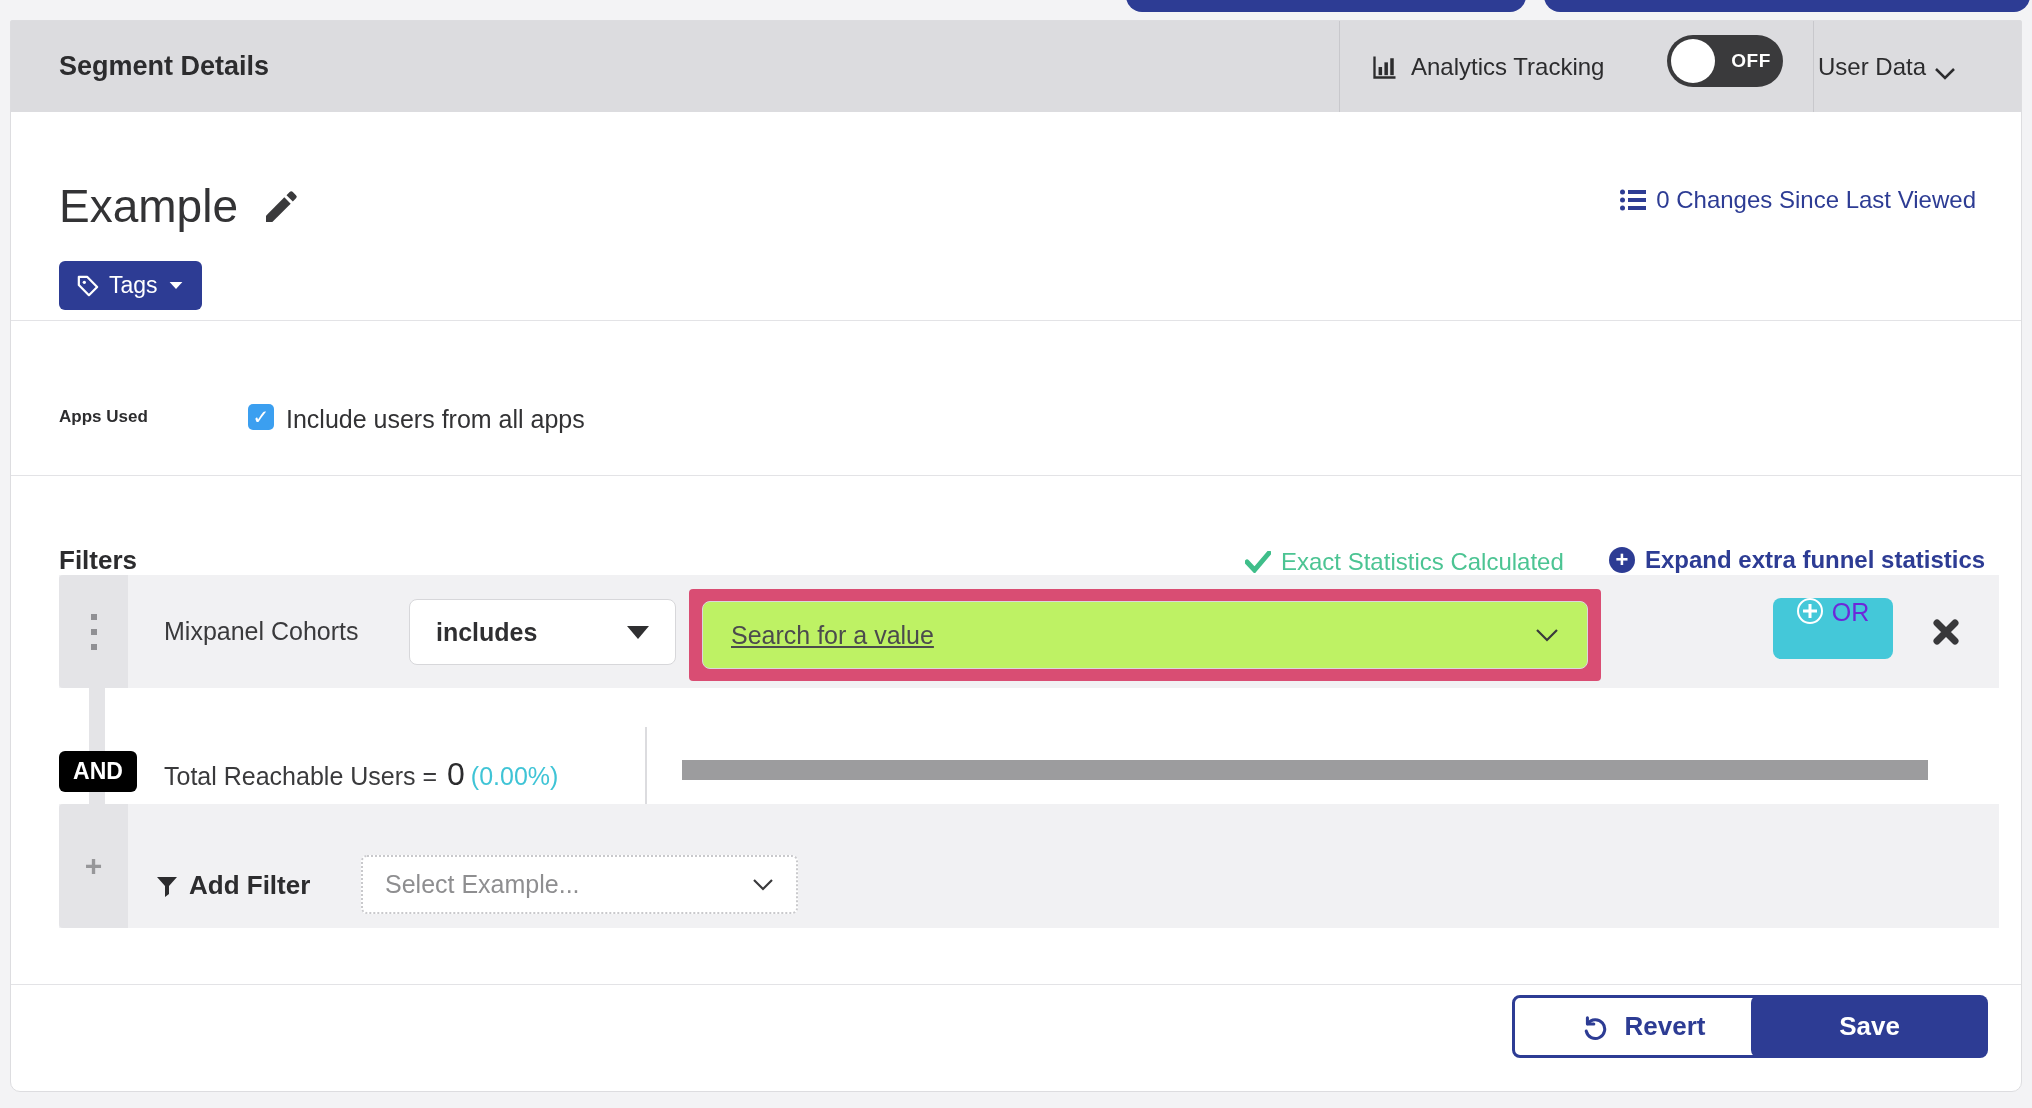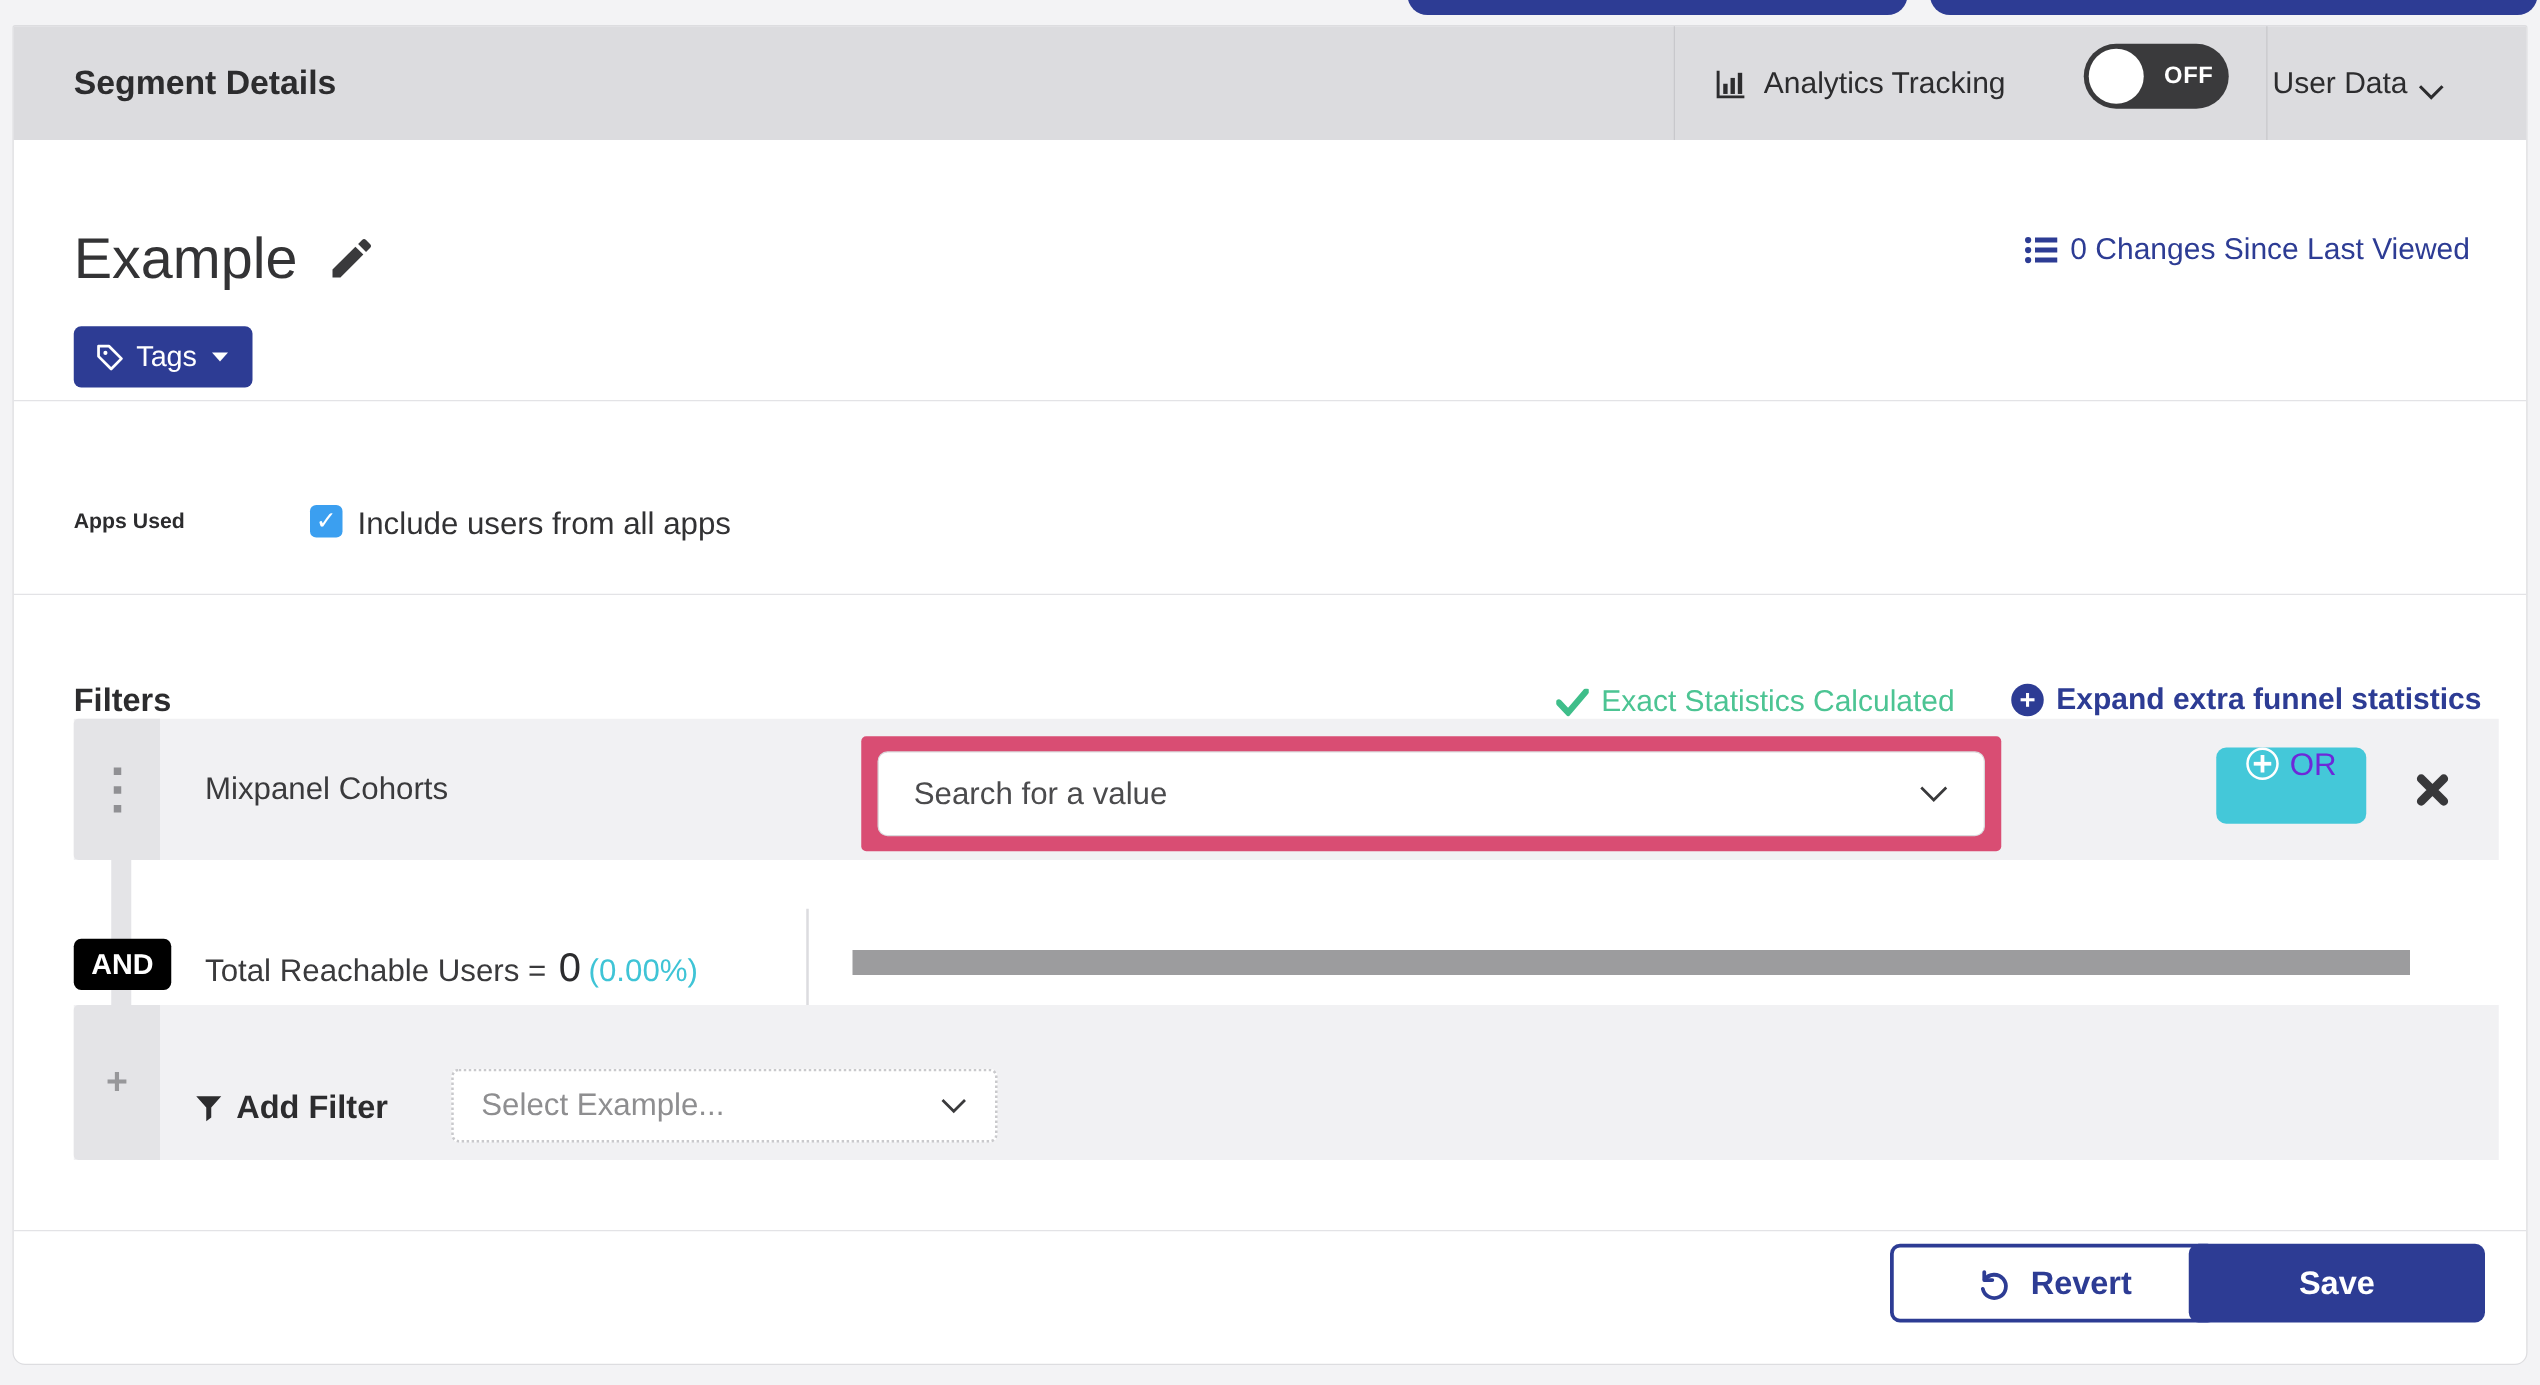--- a/index.html
+++ b/index.html
@@ -59,22 +59,22 @@
   .handle-col { position:absolute; left:0; top:0; width:69px; height:100%; background:#e4e4e7; border-radius:4px 0 0 4px;
                 display:flex; flex-direction:column; align-items:center; justify-content:center; gap:9px; cursor:grab; }
   .dot { width:6px; height:6px; background:#909094; }
   .connector { position:absolute; left:78px; top:667px; width:16px; height:136px; background:#e4e4e7; }
   .cond-name { position:absolute; left:105px; top:42px; font-size:25px; color:#3a3a3c; }
   .op-select { position:absolute; left:350px; top:24px; width:267px; height:66px; background:#fff; border:1px solid #d7d7da;
                border-radius:8px; display:flex; align-items:center; font-size:25px; font-weight:bold; color:#2f2f31;
                padding:0 26px; cursor:pointer; }
   .op-select .caret-solid { margin-left:auto; width:0; height:0; border-left:11px solid transparent; border-right:11px solid transparent; border-top:13px solid #2f2f31; }
   .pink-wrap { position:absolute; left:630px; top:14px; width:912px; height:92px; background:#d94d73; border-radius:4px; }
-  .value-select { position:absolute; left:13px; top:12px; width:886px; height:68px; background:#ffffff; border:1px solid #d9d9dc;
-                  border-radius:8px; display:flex; align-items:center; font-size:25px; color:#4b4b4d; padding:0 28px; cursor:pointer; }
+  .value-select { position:absolute; left:13px; top:12px; width:886px; height:68px; background:#bef264; border:1px solid #d9d9dc;
+                  border-radius:8px; display:flex; align-items:center; font-size:25px; color:#4b4b4d; padding:0 28px; cursor:pointer;text-decoration:underline; }
   .thin-chev { margin-left:auto; }
   .or-btn { position:absolute; left:1714px; top:23px; width:120px; height:61px; background:#44c8d9; border:none; border-radius:8px;
             color:#6d28d9; display:flex; align-items:flex-start; justify-content:center; gap:9px; font-size:25px; cursor:pointer;
             font-family:"Liberation Sans", sans-serif; }
   .or-plus { width:26px; height:26px; border:2.5px solid #fff; border-radius:50%; position:relative; }
   .or-plus:before, .or-plus:after { content:""; position:absolute; background:#fff; }
   .or-plus:before { left:50%; top:4px; bottom:4px; width:3px; transform:translateX(-50%); }
   .or-plus:after { top:50%; left:4px; right:4px; height:3px; transform:translateY(-50%); }
   .x-btn { position:absolute; left:1872px; top:42px; width:30px; height:30px; cursor:pointer; background:none; border:none; }
 
@@ -183,20 +183,24 @@
 
     <div class="connector"></div>
 
     <div class="frow1">
       <div class="handle-col">
         <span class="dot"></span>
         <span class="dot"></span>
         <span class="dot"></span>
       </div>
       <div class="cond-name">Mixpanel Cohorts</div>
+      <div class="op-select">
+        <span>includes</span>
+        <span class="caret-solid"></span>
+      </div>
       <div class="pink-wrap">
         <div class="value-select">
           <span>Search for a value</span>
           <svg class="thin-chev" width="24" height="15" viewBox="0 0 24 15">
             <polyline points="2,2 12,12 22,2" fill="none" stroke="#3a3a3c" stroke-width="2.2"></polyline>
           </svg>
         </div>
       </div>
       <button class="or-btn">
         <span class="or-plus"></span>

